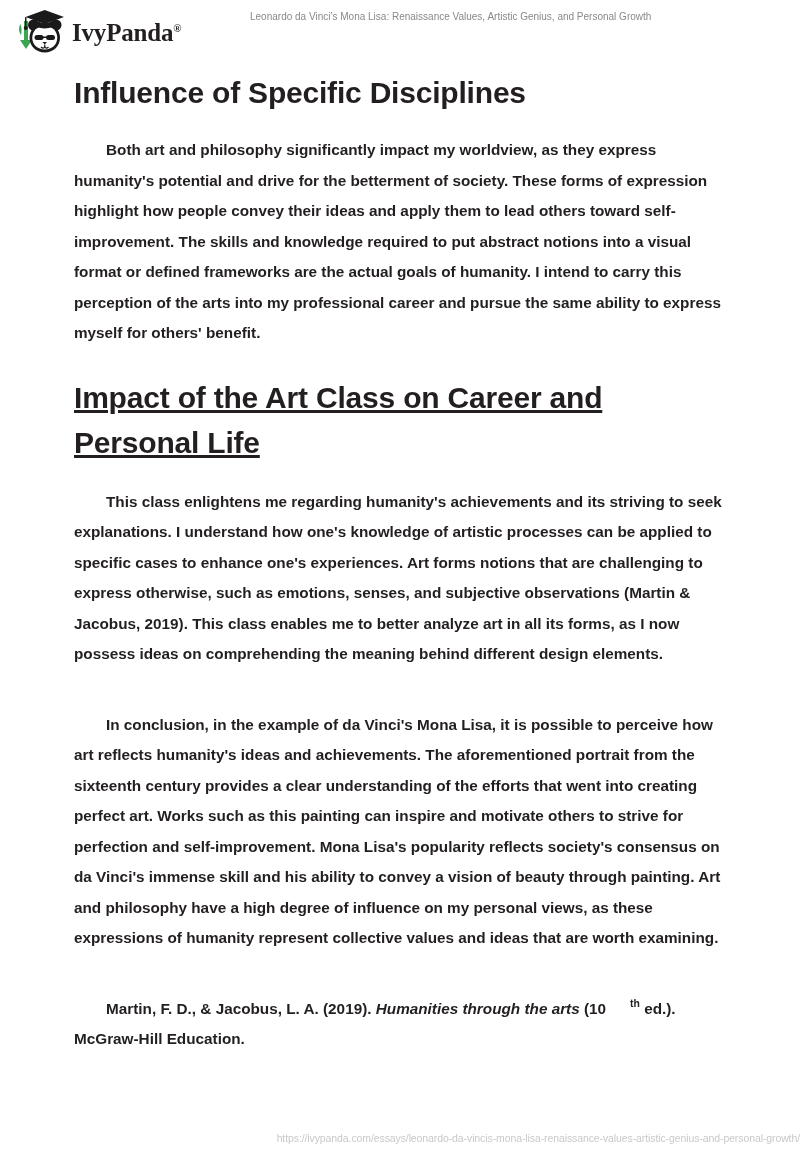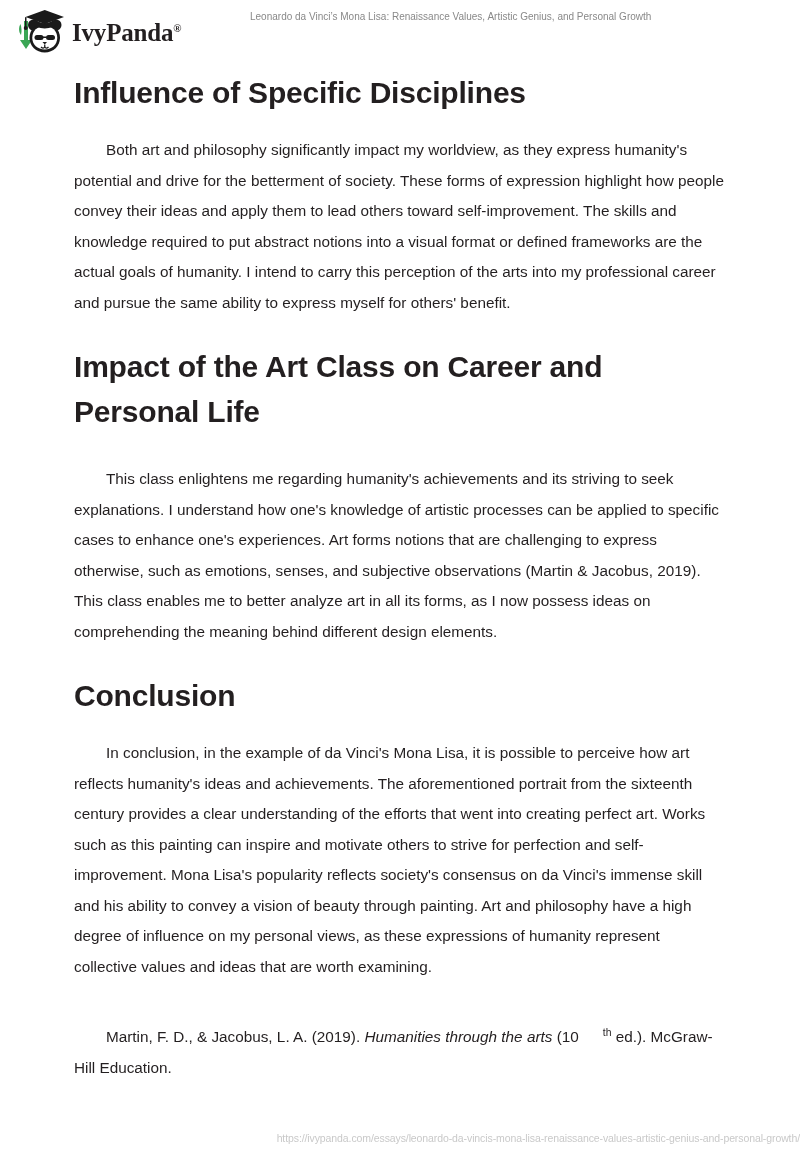--- a/index.html
+++ b/index.html
@@ -71,29 +71,31 @@
   }
   h2.section-title {
     font-size: 30px;
     font-weight: bold;
     line-height: 1.5;
     margin: 0 0 6px 0;
     color: #231f20;
     letter-spacing: -0.2px;
   }
   h2.section-title.tight {
-    margin-bottom: 16px;
+    margin-bottom: 8px;
+    text-decoration: underline;
   }
   p.para {
     font-size: 15.3px;
     line-height: 30.5px;
     margin: 0;
     color: #231f20;
     text-align: left;
     text-indent: 32px;
+    font-weight: bold;
   }
   .gap-after-para { height: 26px; }
   .gap-heading { height: 14px; }
 
   p.para i { font-style: italic; }
   p.para sup {
     font-size: 0.68em;
     vertical-align: super;
     line-height: 0;
     padding-left: 24px;
@@ -170,21 +172,20 @@
   <p class="para">Both art and philosophy significantly impact my worldview, as they express humanity's potential and drive for the betterment of society. These forms of expression highlight how people convey their ideas and apply them to lead others toward self-improvement. The skills and knowledge required to put abstract notions into a visual format or defined frameworks are the actual goals of humanity. I intend to carry this perception of the arts into my professional career and pursue the same ability to express myself for others' benefit.</p>
 
   <div class="gap-after-para"></div>
 
   <h2 class="section-title tight">Impact of the Art Class on Career and Personal Life</h2>
   <div class="gap-heading"></div>
   <p class="para">This class enlightens me regarding humanity's achievements and its striving to seek explanations. I understand how one's knowledge of artistic processes can be applied to specific cases to enhance one's experiences. Art forms notions that are challenging to express otherwise, such as emotions, senses, and subjective observations (Martin &amp; Jacobus, 2019). This class enables me to better analyze art in all its forms, as I now possess ideas on comprehending the meaning behind different design elements.</p>
 
   <div class="gap-after-para"></div>
 
-  <h2 class="section-title">Conclusion</h2>
   <div class="gap-heading"></div>
   <p class="para">In conclusion, in the example of da Vinci's Mona Lisa, it is possible to perceive how art reflects humanity's ideas and achievements. The aforementioned portrait from the sixteenth century provides a clear understanding of the efforts that went into creating perfect art. Works such as this painting can inspire and motivate others to strive for perfection and self-improvement. Mona Lisa's popularity reflects society's consensus on da Vinci's immense skill and his ability to convey a vision of beauty through painting. Art and philosophy have a high degree of influence on my personal views, as these expressions of humanity represent collective values and ideas that are worth examining.</p>
 
   <div class="gap-after-para"></div>
 
   <div class="gap-heading"></div>
   <p class="para"><span>Martin, F. D., &amp; Jacobus, L. A. (2019). </span><i>Humanities through the arts</i><span> (10</span><sup>th</sup><span> ed.). </span><span>McGraw-Hill Education.</span></p>
 </div>
 
 <div class="page-footer">

